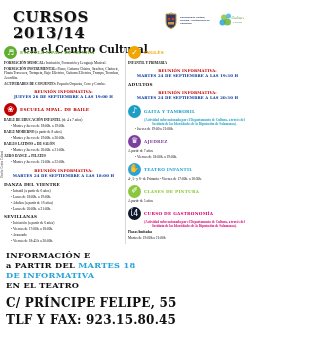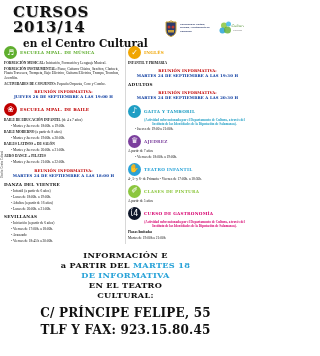--- a/index.html
+++ b/index.html
@@ -12,21 +12,21 @@
   #poster {
     position: relative;
     width: 251px; height: 356px;
     background: #fff;
     padding: 0;
   }
 
   
   .header {
     display: flex;
-    align-items: center;
+    align-items: flex-start;
     justify-content: space-between;
     padding: 6px 5px 2px 5px;
     height: 46px;
   }
   .title-block { padding-left: 8px; padding-top: 4px; }
   .title-main {
     font-family: "DejaVu Serif", serif;
     font-weight: bold;
     font-size: 15px;
     letter-spacing: 0.6px;
@@ -93,21 +93,21 @@
 
   .reunion {
     text-align: center; margin: 3px 0 4px 0;
     font-family: "DejaVu Serif", serif; font-weight: bold;
     font-size: 3.8px; line-height: 1.35;
     color: #c00000; letter-spacing: 0.15px;
   }
   .reunion .blue { color: #00339c; }
 
   
-  .footer { text-align: center; padding: 4px 6px 0 6px; }
+  .footer { text-align: left; padding: 4px 6px 0 6px; }
   .foot-big {
     font-family: "DejaVu Serif", serif; font-weight: bold;
     font-size: 8.2px; line-height: 1.22; color: #111; letter-spacing: 0.3px;
   }
   .foot-big .hl { color: #29a3d8; }
   .foot-addr {
     margin-top: 5px;
     font-family: "DejaVu Serif", serif; font-weight: bold;
     font-size: 12px; line-height: 1.35; color: #111; letter-spacing: 0.2px;
   }
@@ -272,21 +272,20 @@
   </div>
 
   <div class="footer">
     <div class="foot-big">
       <div>INFORMACIÓN E</div>
       <div>
         <span>a PARTIR DEL </span><span class="hl">MARTES 18</span>
       </div>
       <div class="hl">DE INFORMATIVA</div>
       <div>EN EL TEATRO</div>
-      <div>CULTURAL:</div>
     </div>
     <div class="foot-addr">
       <div>C/ PRÍNCIPE FELIPE, 55</div>
       <div>TLF Y FAX: 923.15.80.45</div>
     </div>
   </div>
 
 </div>
 
 </body></html>

